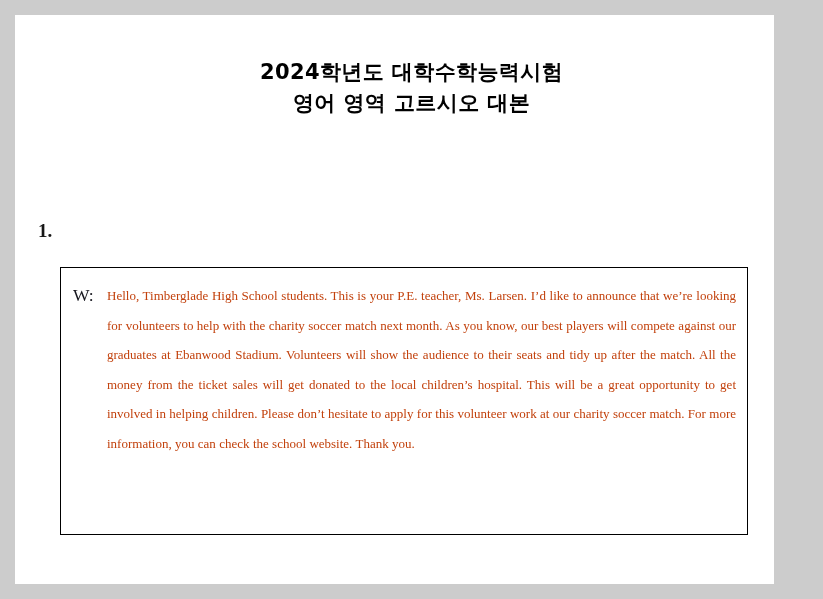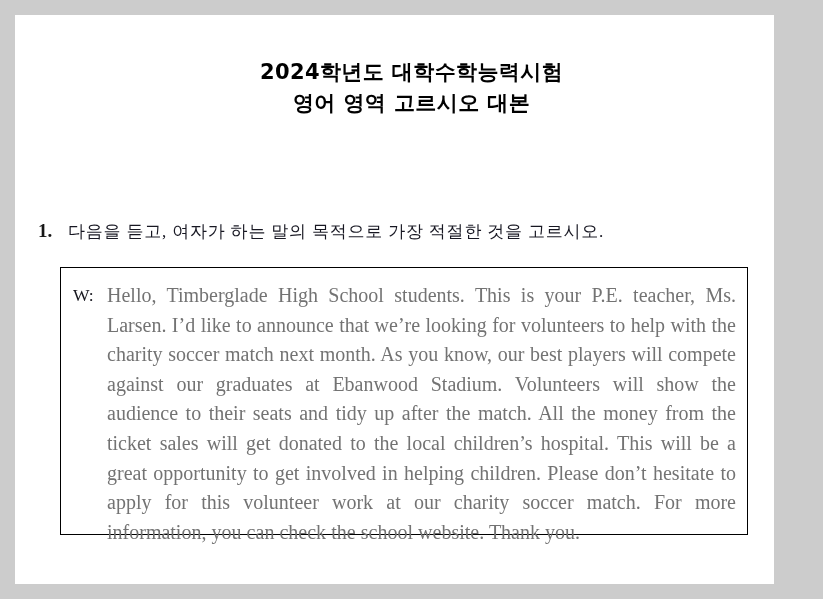--- a/index.html
+++ b/index.html
@@ -90,42 +90,41 @@
   #speaker-label {
     flex: 0 0 34px;
     font-family: "Liberation Serif", "DejaVu Serif", serif;
     font-size: 17.5px;
     line-height: 29.6px;
     color: #16161e;
   }
   #script-text {
     flex: 1 1 auto;
     font-family: "Liberation Serif", "DejaVu Serif", serif;
-    font-size: 20px;
+    font-size: 13px;
     line-height: 29.6px;
-    color: #737373;
+    color: #c2410c;
     text-align: justify;
     text-justify: inter-word;
     hyphens: none;
     word-spacing: 0.1px;
   }
 </style>
 </head>
 <body>
 
 <div id="page-sheet">
 
   <div id="doc-title">
     <div class="title-line">2024학년도 대학수학능력시험</div>
     <div class="title-line">영어 영역 고르시오 대본</div>
   </div>
 
   <div id="question-block">
     <span id="question-number">1.</span>
-    <span id="question-text">다음을 듣고, 여자가 하는 말의 목적으로 가장 적절한 것을 고르시오.</span>
   </div>
 
   <div id="script-box">
     <div id="script-inner">
       <span id="speaker-label">W:</span>
       <span id="script-text">Hello, Timberglade High School students. This is your P.E. teacher, Ms. Larsen. I’d like to announce that we’re looking for volunteers to help with the charity soccer match next month. As you know, our best players will compete against our graduates at Ebanwood Stadium. Volunteers will show the audience to their seats and tidy up after the match. All the money from the ticket sales will get donated to the local children’s hospital. This will be a great opportunity to get involved in helping children. Please don’t hesitate to apply for this volunteer work at our charity soccer match. For more information, you can check the school website. Thank you.</span>
     </div>
   </div>
 
 </div>

